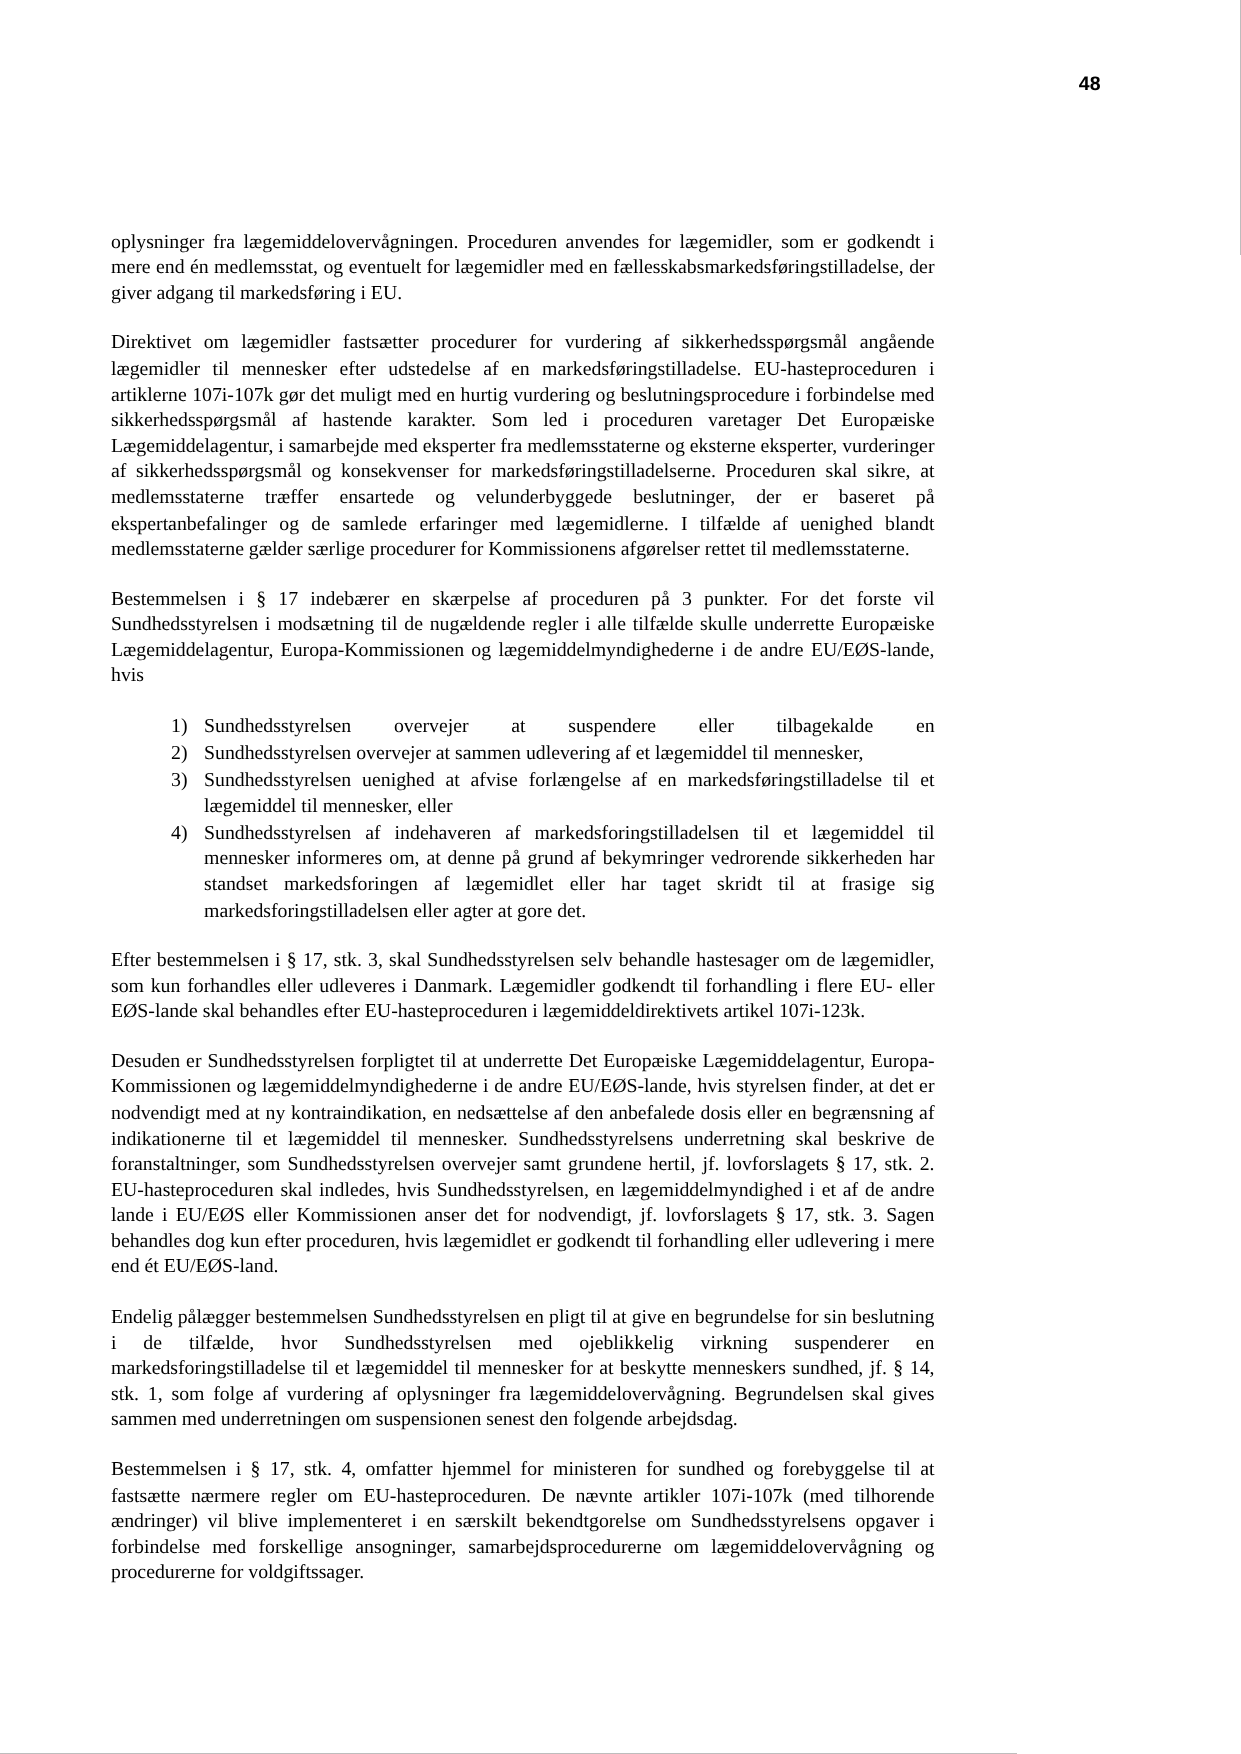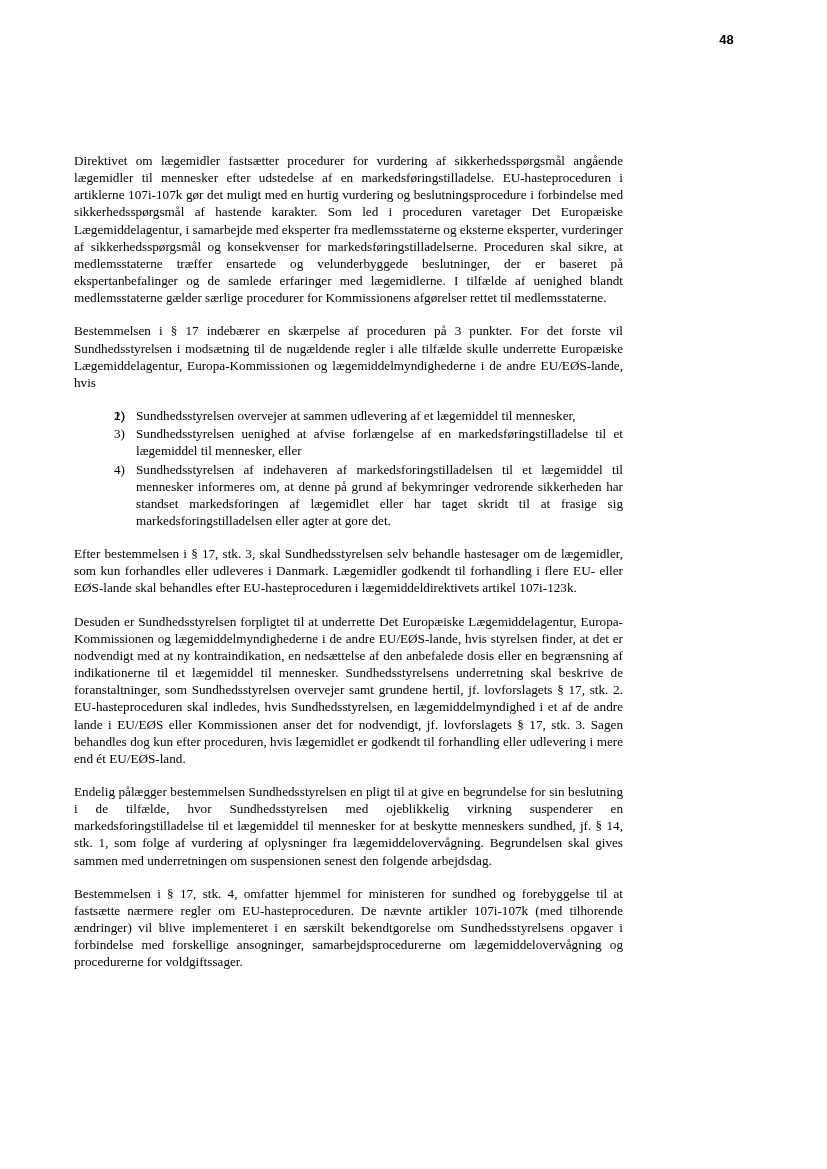--- a/index.html
+++ b/index.html
@@ -12,21 +12,21 @@
     height: 1169px;
     background: #ffffff;
     position: relative;
     box-sizing: border-box;
     font-family: "Liberation Serif", serif;
     color: #000000;
     overflow: hidden;
   }
   .page-number {
     position: absolute;
-    top: 32px;
+    top: 48px;
     right: 93px;
     font-family: "Liberation Sans", sans-serif;
     font-weight: bold;
     font-size: 13px;
     letter-spacing: 0.2px;
   }
   .content {
     position: absolute;
     top: 152px;
     left: 74px;
@@ -73,25 +73,35 @@
 </style>
 </head>
 <body>
 
 <div class="page">
 
   <div class="page-number">48</div>
 
   <div class="content">
 
+    <p class="para">oplysninger fra lægemiddelovervågningen. Proceduren anvendes for lægemidler, som er godkendt i mere end én medlemsstat, og eventuelt for lægemidler med en fællesskabsmarkedsføringstilladelse, der giver adgang til markedsføring i EU.</p>
     <p class="para">Direktivet om lægemidler fastsætter procedurer for vurdering af sikkerhedsspørgsmål angående lægemidler til mennesker efter udstedelse af en markedsføringstilladelse. EU-hasteproceduren i artiklerne 107i-107k gør det muligt med en hurtig vurdering og beslutningsprocedure i forbindelse med sikkerhedsspørgsmål af hastende karakter. Som led i proceduren varetager Det Europæiske Lægemiddelagentur, i samarbejde med eksperter fra medlemsstaterne og eksterne eksperter, vurderinger af sikkerhedsspørgsmål og konsekvenser for markedsføringstilladelserne. Proceduren skal sikre, at medlemsstaterne træffer ensartede og velunderbyggede beslutninger, der er baseret på ekspertanbefalinger og de samlede erfaringer med lægemidlerne. I tilfælde af uenighed blandt medlemsstaterne gælder særlige procedurer for Kommissionens afgørelser rettet til medlemsstaterne.</p>
     <p class="para">Bestemmelsen i § 17 indebærer en skærpelse af proceduren på 3 punkter. For det forste vil Sundhedsstyrelsen i modsætning til de nugældende regler i alle tilfælde skulle underrette Europæiske Lægemiddelagentur, Europa-Kommissionen og lægemiddelmyndighederne i de andre EU/EØS-lande, hvis</p>
 
     <ol class="numlist">
       <li class="spread">
+        <span class="spread-line">
+          <span>Sundhedsstyrelsen</span>
+          <span>overvejer</span>
+          <span>at</span>
+          <span>suspendere</span>
+          <span>eller</span>
+          <span>tilbagekalde</span>
+          <span>en</span>
+        </span>
       </li>
       <li>Sundhedsstyrelsen overvejer at sammen udlevering af et lægemiddel til mennesker,</li>
       <li>Sundhedsstyrelsen uenighed at afvise forlængelse af en markedsføringstilladelse til et lægemiddel til mennesker, eller</li>
       <li>Sundhedsstyrelsen af indehaveren af markedsforingstilladelsen til et lægemiddel til mennesker informeres om, at denne på grund af bekymringer vedrorende sikkerheden har standset markedsforingen af lægemidlet eller har taget skridt til at frasige sig markedsforingstilladelsen eller agter at gore det.</li>
     </ol>
 
     <p class="para">Efter bestemmelsen i § 17, stk. 3, skal Sundhedsstyrelsen selv behandle hastesager om de lægemidler, som kun forhandles eller udleveres i Danmark. Lægemidler godkendt til forhandling i flere EU- eller EØS-lande skal behandles efter EU-hasteproceduren i lægemiddeldirektivets artikel 107i-123k.</p>
     <p class="para">Desuden er Sundhedsstyrelsen forpligtet til at underrette Det Europæiske Lægemiddelagentur, Europa-Kommissionen og lægemiddelmyndighederne i de andre EU/EØS-lande, hvis styrelsen finder, at det er nodvendigt med at ny kontraindikation, en nedsættelse af den anbefalede dosis eller en begrænsning af indikationerne til et lægemiddel til mennesker. Sundhedsstyrelsens underretning skal beskrive de foranstaltninger, som Sundhedsstyrelsen overvejer samt grundene hertil, jf. lovforslagets § 17, stk. 2. EU-hasteproceduren skal indledes, hvis Sundhedsstyrelsen, en lægemiddelmyndighed i et af de andre lande i EU/EØS eller Kommissionen anser det for nodvendigt, jf. lovforslagets § 17, stk. 3. Sagen behandles dog kun efter proceduren, hvis lægemidlet er godkendt til forhandling eller udlevering i mere end ét EU/EØS-land.</p>
     <p class="para">Endelig pålægger bestemmelsen Sundhedsstyrelsen en pligt til at give en begrundelse for sin beslutning i de tilfælde, hvor Sundhedsstyrelsen med ojeblikkelig virkning suspenderer en markedsforingstilladelse til et lægemiddel til mennesker for at beskytte menneskers sundhed, jf. § 14, stk. 1, som folge af vurdering af oplysninger fra lægemiddelovervågning. Begrundelsen skal gives sammen med underretningen om suspensionen senest den folgende arbejdsdag.</p>
     <p class="para">Bestemmelsen i § 17, stk. 4, omfatter hjemmel for ministeren for sundhed og forebyggelse til at fastsætte nærmere regler om EU-hasteproceduren. De nævnte artikler 107i-107k (med tilhorende ændringer) vil blive implementeret i en særskilt bekendtgorelse om Sundhedsstyrelsens opgaver i forbindelse med forskellige ansogninger, samarbejdsprocedurerne om lægemiddelovervågning og procedurerne for voldgiftssager.</p>

